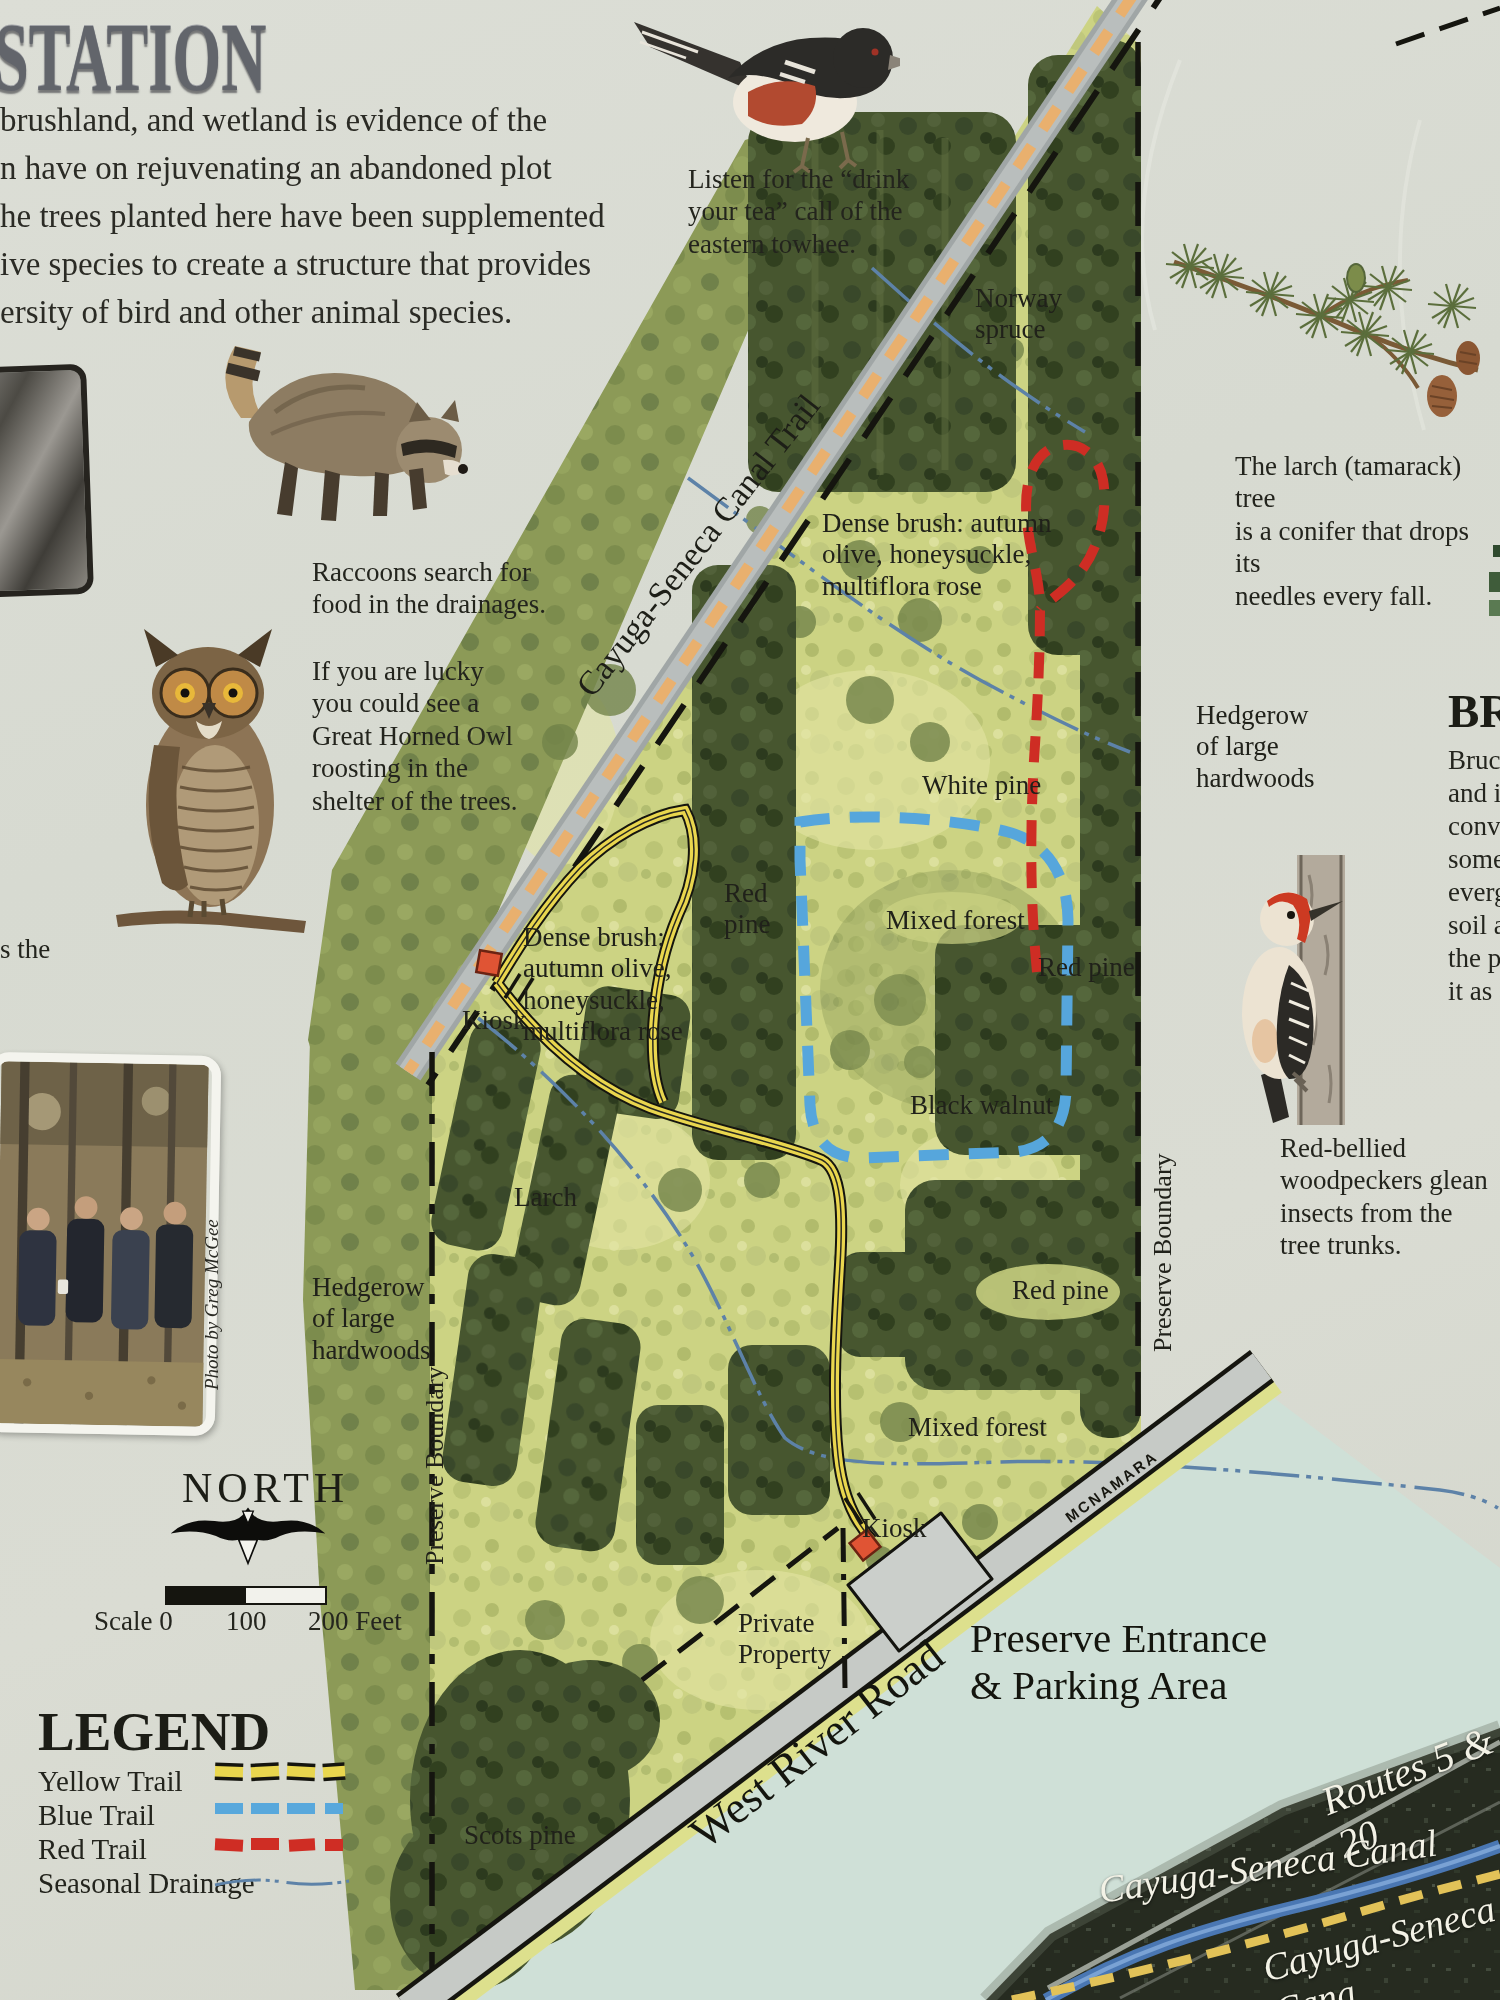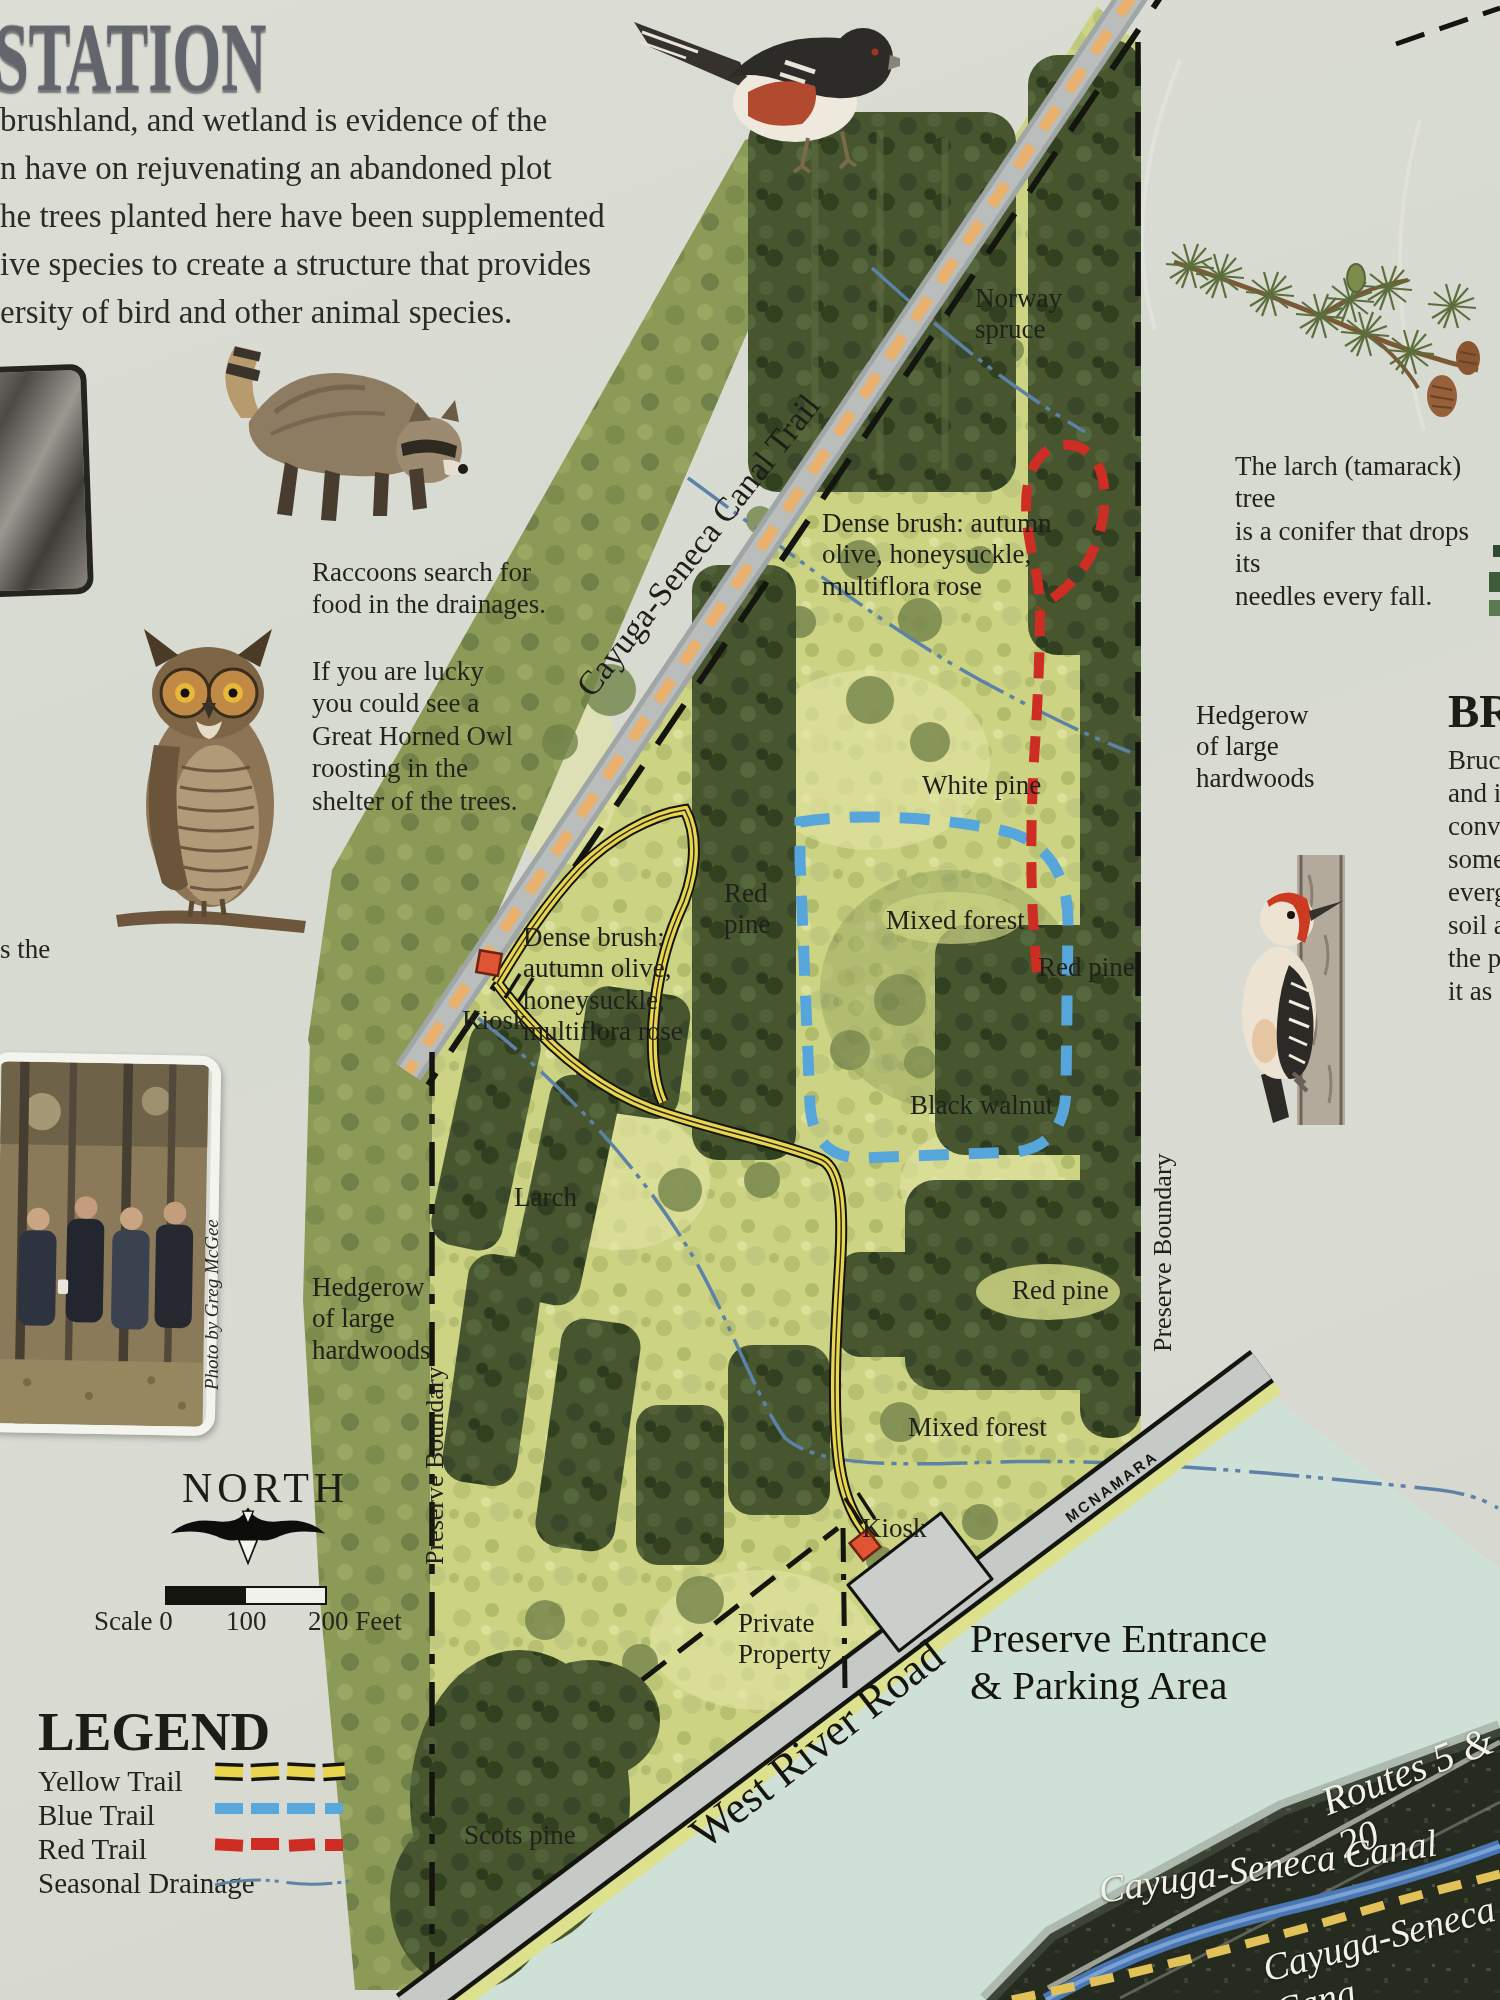--- a/index.html
+++ b/index.html
@@ -383,30 +383,37 @@
   </svg>
 
   <div id="title">STATION</div>
   <div id="intro">brushland, and wetland is evidence of the
 n have on rejuvenating an abandoned plot
 he trees planted here have been supplemented
 ive species to create a structure that provides
 ersity of bird and other animal species.</div>
   <div class="cap" style="left:0;top:893px;margin-top:40px;">s the</div>
 
+  <div class="cap" style="left:688px;top:163px;">Listen for the “drink
+your tea” call of the
+eastern towhee.</div>
   <div class="cap" style="left:1235px;top:450px;">The larch (tamarack) tree
 is a conifer that drops its
 needles every fall.</div>
   <div class="cap" style="left:312px;top:655px;">If you are lucky
 you could see a
 Great Horned Owl
 roosting in the
 shelter of the trees.</div>
   <div class="cap" style="left:312px;top:556px;">Raccoons search for
 food in the drainages.</div>
+  <div class="cap" style="left:1280px;top:1132px;">Red-bellied
+woodpeckers glean
+insects from the
+tree trunks.</div>
 
   <div id="article-head">BR</div>
   <div id="article-body">Bruce
 and in
 conve
 some
 evergr
 soil ar
 the pr
 it as a</div>

